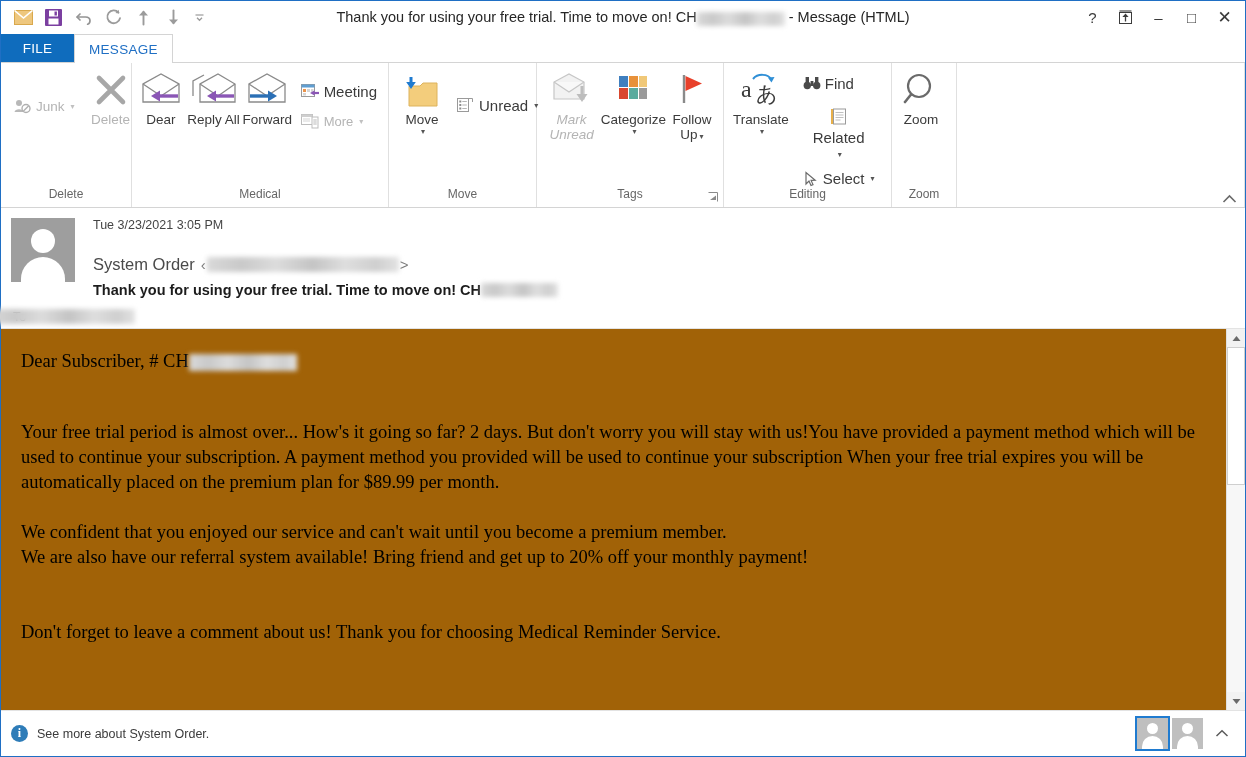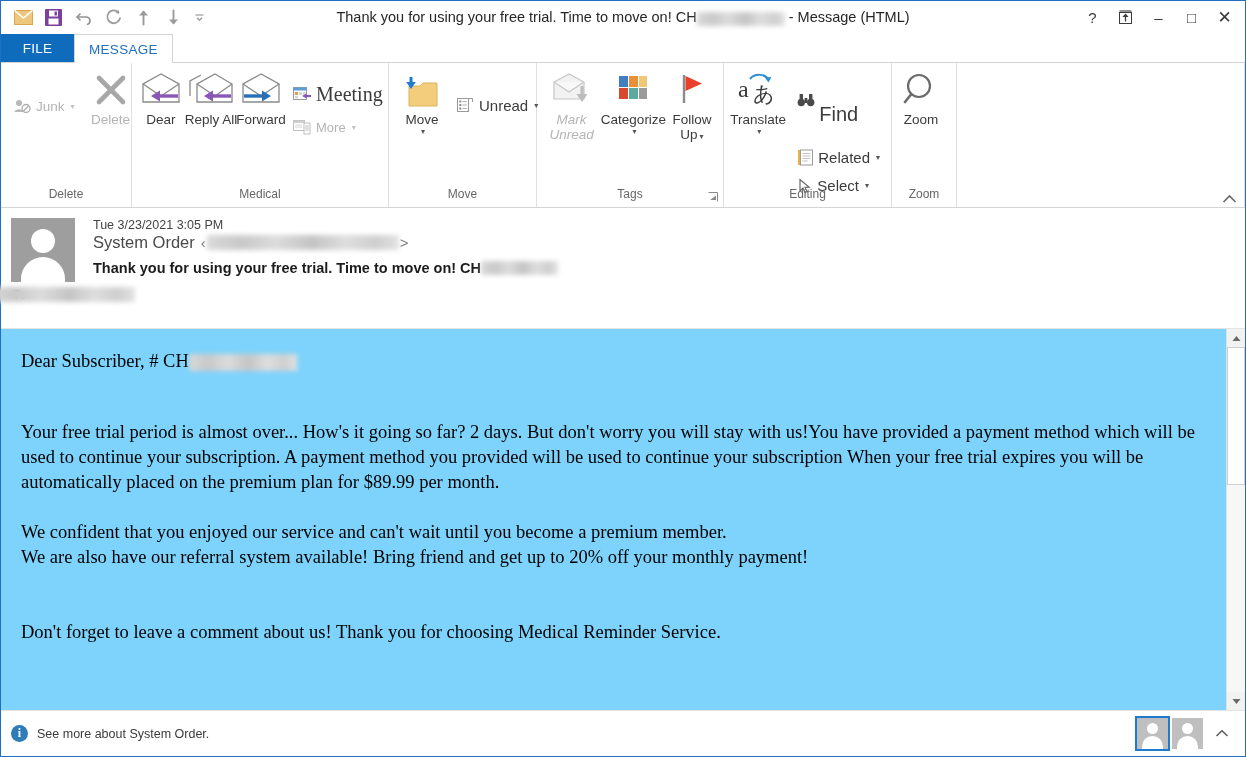--- a/index.html
+++ b/index.html
@@ -216,33 +216,33 @@
     background: #fff; left: 20px; top: 11px;
   }
   .avatar .body {
     position: absolute;
     width: 44px; height: 32px;
     border-radius: 22px 22px 0 0;
     background: #fff; left: 10px; top: 39px;
   }
   .hdr-lines { padding-left: 18px; flex: 1; }
   .hdr-date { font-size: 12.5px; color: #444; margin-top: 2px; }
-  .hdr-from { margin-top: 1px; display: flex; align-items: center; font-size: 16.5px; color: #3a3a3a; text-align: right;}
+  .hdr-from { margin-top: 23px; display: flex; align-items: center; font-size: 16.5px; color: #3a3a3a; text-align: right;}
   .hdr-from .name { color: #4a4a4a; }
   .hdr-from .angle { color: #777; font-size: 15px; }
   .hdr-subject { margin-top: 8px; font-size: 14.5px; color: #1c1c1c; font-weight: 600; display:flex; align-items:center;}
   .hdr-to { margin-top: 11px; display: flex; align-items: center; font-size: 12.5px; color: #444; }
   .hdr-to .tolabel { width: 28px; color: #555; }
 
   
   .bodywrap {
     flex: 1;
     display: flex;
     overflow: hidden;
-    background: #7dd3fc;
+    background: #a16207;
     position: relative;
   }
   .bodytext {
     flex: 1;
     padding: 20px 22px 10px 20px;
     font-family: "Liberation Serif", serif;
     font-size: 18.5px;
     line-height: 25px;
     color: #000;
     overflow: hidden;
@@ -469,21 +469,21 @@
                   <rect x="0.5" y="1.5" width="13" height="12" fill="#ffffff" stroke="#9a9a9a"></rect>
                   <rect x="0.5" y="1.5" width="13" height="3" fill="#5f9ed1"></rect>
                   <rect x="2" y="6" width="3" height="3" fill="#e8802a" opacity=".85"></rect>
                   <rect x="6" y="6" width="3" height="3" fill="#d6d6d6"></rect>
                   <rect x="10" y="6" width="2.5" height="3" fill="#d6d6d6"></rect>
                   <rect x="2" y="10" width="3" height="2.5" fill="#d6d6d6"></rect>
                   <path d="M18 10 H12" stroke="#8a56b5" stroke-width="2.2"></path>
                   <path d="M9 10 L13.5 7.4 V12.6 Z" fill="#8a56b5"></path>
                 </svg>
             </span>
-            <span style="font-size:20px;font-family:Liberation Serif, serif;">Meeting</span>
+            <span style="font-size:15px;">Meeting</span>
           </div>
           <div class="smallbtn disabled" style="margin-top:7px;">
             <span>
               <svg width="19" height="16" viewBox="0 0 19 16">
                   <rect x="0.5" y="1.5" width="11" height="10" fill="#fff" stroke="#bdbdbd"></rect>
                   <rect x="0.5" y="1.5" width="11" height="2.5" fill="#cfcfcf"></rect>
                   <rect x="2" y="5.5" width="7" height="1" fill="#d6d6d6"></rect>
                   <rect x="2" y="7.5" width="7" height="1" fill="#d6d6d6"></rect>
                   <rect x="11" y="4" width="6" height="11" fill="#fff" stroke="#bdbdbd"></rect>
                   <rect x="12.3" y="6" width="3.4" height="6" fill="#dcdcdc"></rect>
@@ -598,23 +598,23 @@
           <div class="smallbtn">
             <span>
               <svg width="18" height="15" viewBox="0 0 18 15">
                   <circle cx="4.3" cy="9.5" r="3.7" fill="#4a4a4a"></circle>
                   <circle cx="13.7" cy="9.5" r="3.7" fill="#4a4a4a"></circle>
                   <rect x="2.6" y="1" width="3.4" height="6" fill="#4a4a4a"></rect>
                   <rect x="12" y="1" width="3.4" height="6" fill="#4a4a4a"></rect>
                   <rect x="7.6" y="5" width="2.8" height="5" fill="#4a4a4a"></rect>
                 </svg>
             </span>
-            <span style="font-size:20px;margin-top:28px;">Find</span>
+            <span style="font-size:15px;">Find</span>
           </div>
-          <div class="smallbtn" style="margin-top:17px;">
+          <div class="smallbtn" style="margin-top:10px;flex-direction:column;">
             <span>
               <svg width="17" height="17" viewBox="0 0 17 17">
                   <rect x="1" y="1" width="2.5" height="15" fill="#e8b04a"></rect>
                   <rect x="3.5" y="1" width="12" height="15" fill="#ffffff" stroke="#9a9a9a"></rect>
                   <rect x="5.5" y="4" width="8" height="1" fill="#c0c0c0"></rect>
                   <rect x="5.5" y="6.5" width="8" height="1" fill="#c0c0c0"></rect>
                   <rect x="5.5" y="9" width="8" height="1" fill="#c0c0c0"></rect>
                   <rect x="5.5" y="11.5" width="5" height="1" fill="#c0c0c0"></rect>
                 </svg>
             </span>

